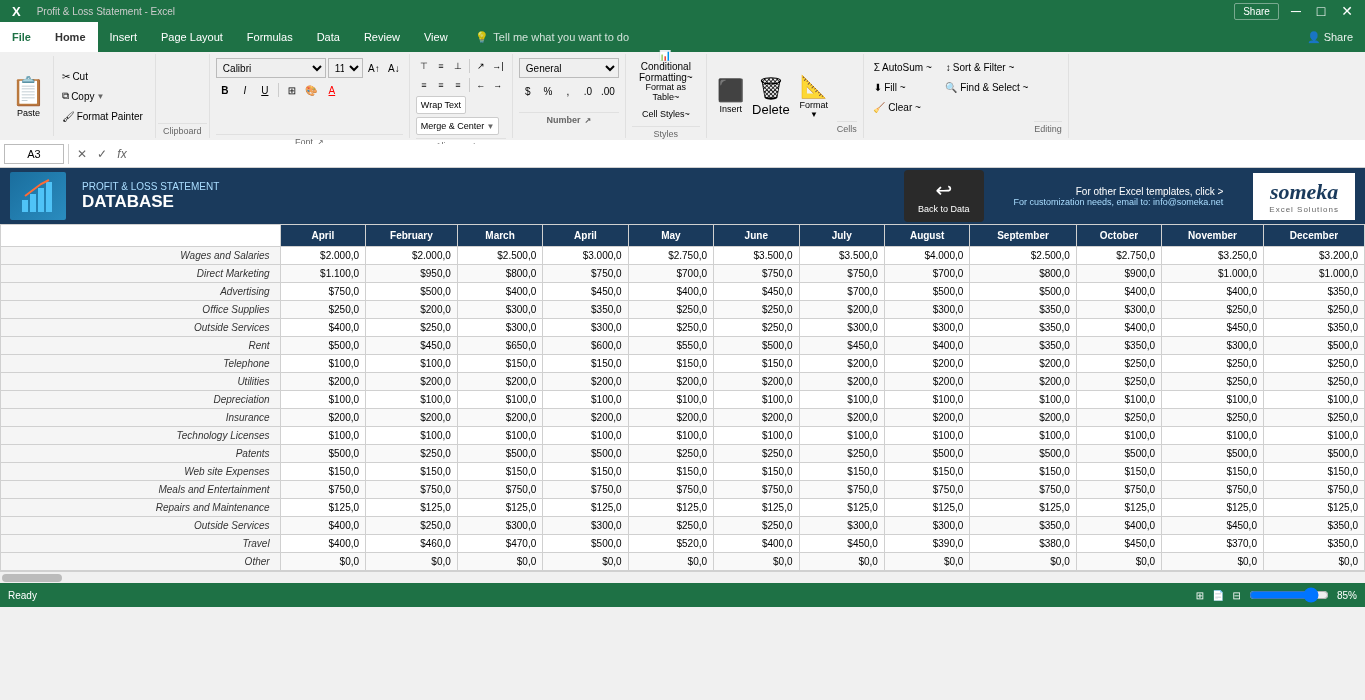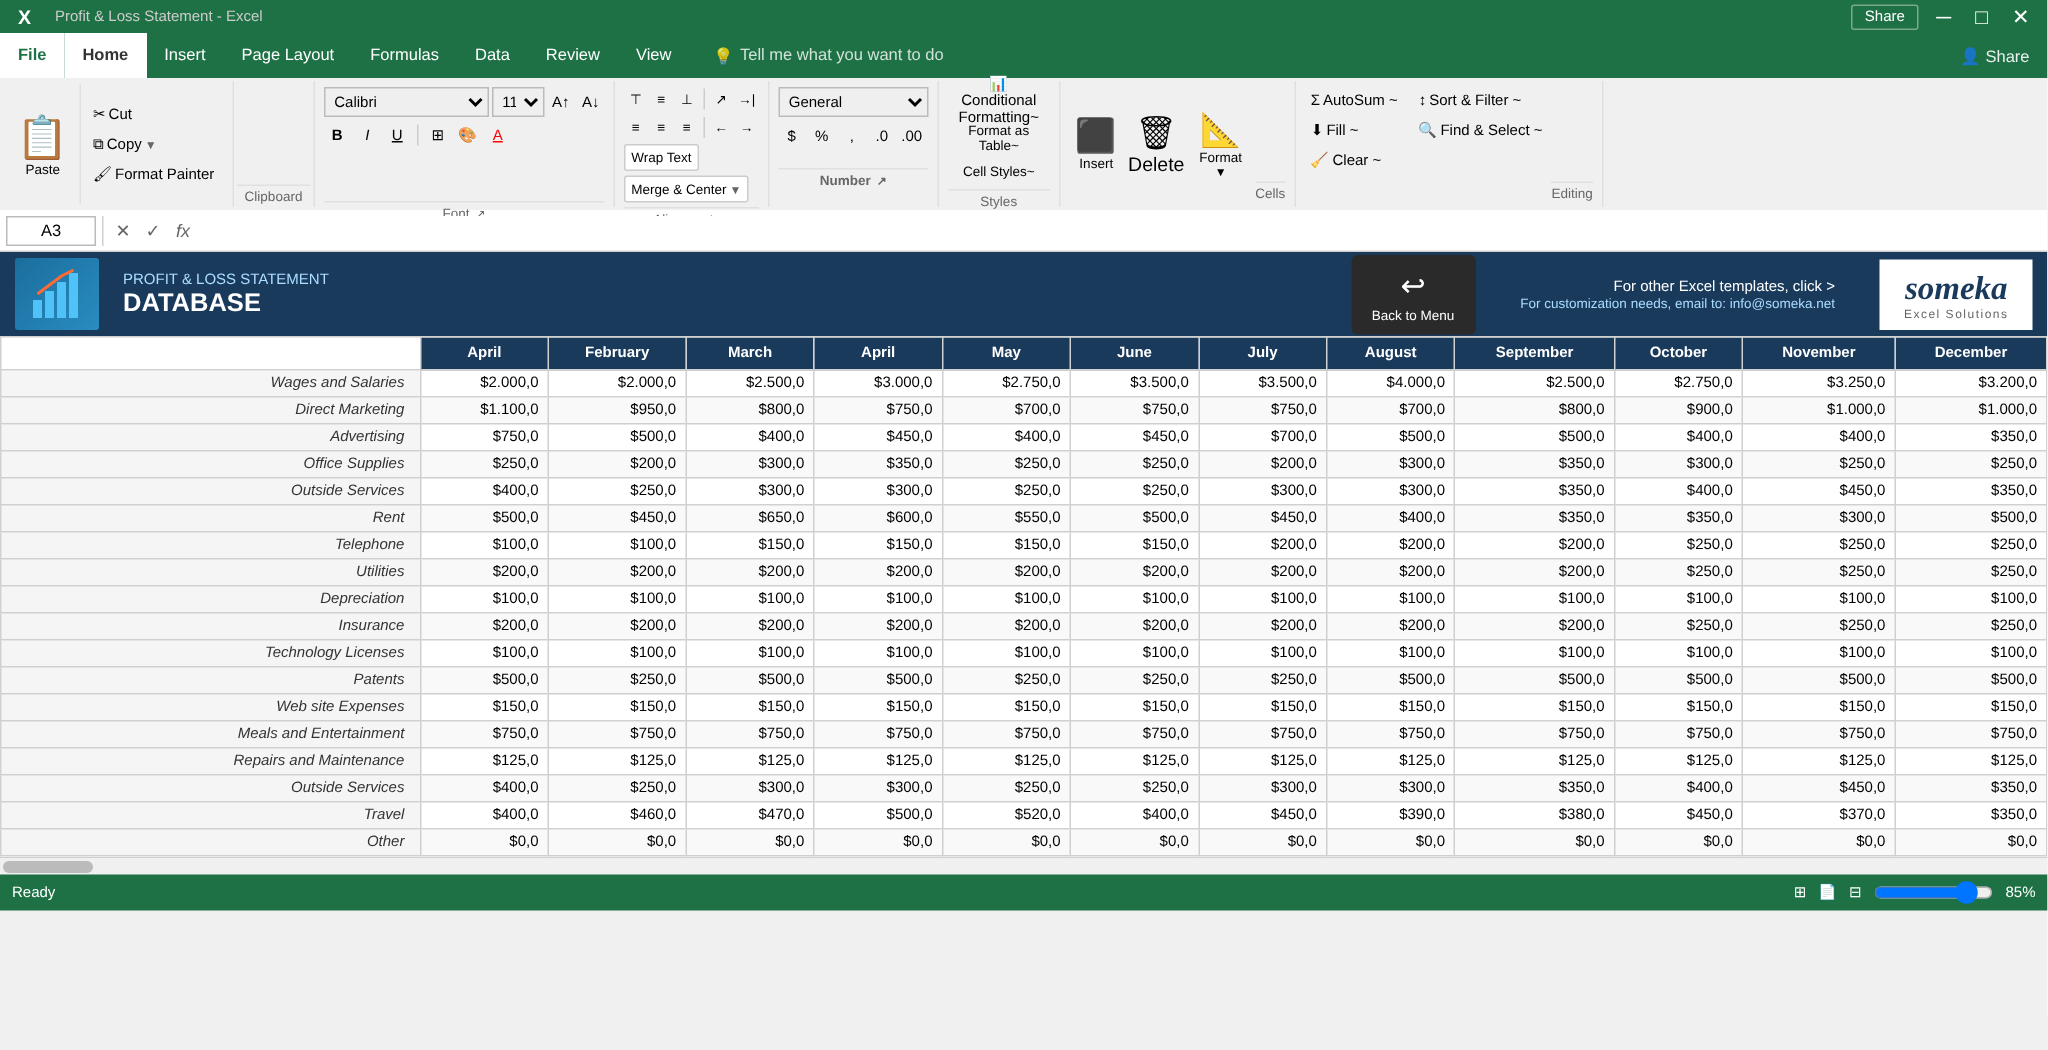--- a/index.html
+++ b/index.html
@@ -285,21 +285,21 @@
     </div>
 
     <div>
       <div style="color:#aaddff; font-size:10px;">PROFIT &amp; LOSS STATEMENT</div>
       <div style="color:white; font-size:17px; font-weight:bold;">DATABASE</div>
     </div>
     <div style="flex:1;"></div>
 
     <div style="background:#2a2a2a; color:white; padding:8px 14px; border-radius:4px; display:flex; flex-direction:column; align-items:center; font-size:9px; cursor:pointer; gap:2px;">
       <span style="font-size:20px;">↩</span>
-      <span style="font-size:9px;">Back to Menu</span>
+      <span style="font-size:9px;">Back to Data</span>
     </div>
 
     <div style="background:#1a3a5c; padding:8px 14px; display:flex; flex-direction:column; align-items:flex-end; font-size:10px; color:white;">
       <div style="font-size:10px;">For other Excel templates, click &gt;</div>
       <div style="font-size:9px; color:#aaddff;">For customization needs, email to: info@someka.net</div>
     </div>
 
     <div style="background:white; padding:6px 16px; display:flex; flex-direction:column; align-items:center; justify-content:center; min-width:90px;">
       <div style="font-size:22px; font-weight:bold; color:#1a3a5c; font-style:italic; font-family:Georgia, serif;">someka</div>
       <div style="font-size:8px; color:#666; letter-spacing:1px;">Excel Solutions</div>

